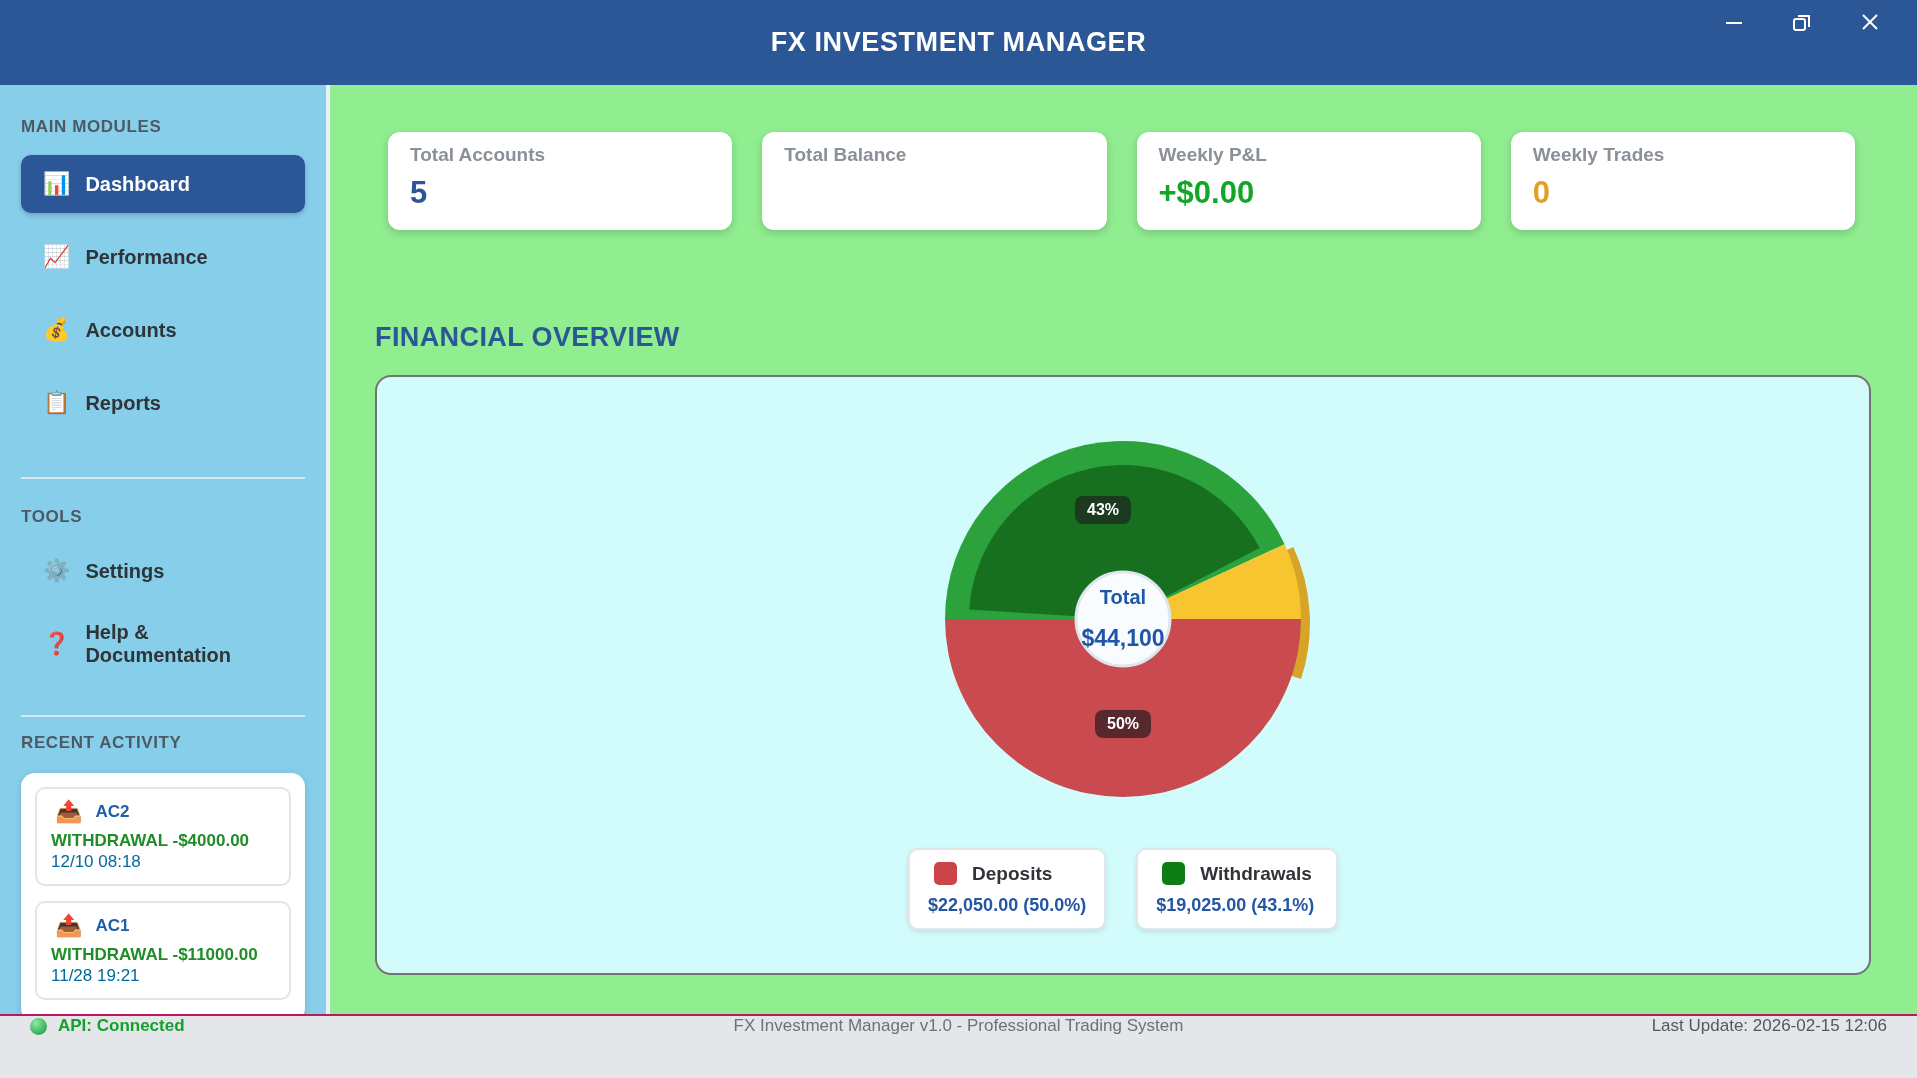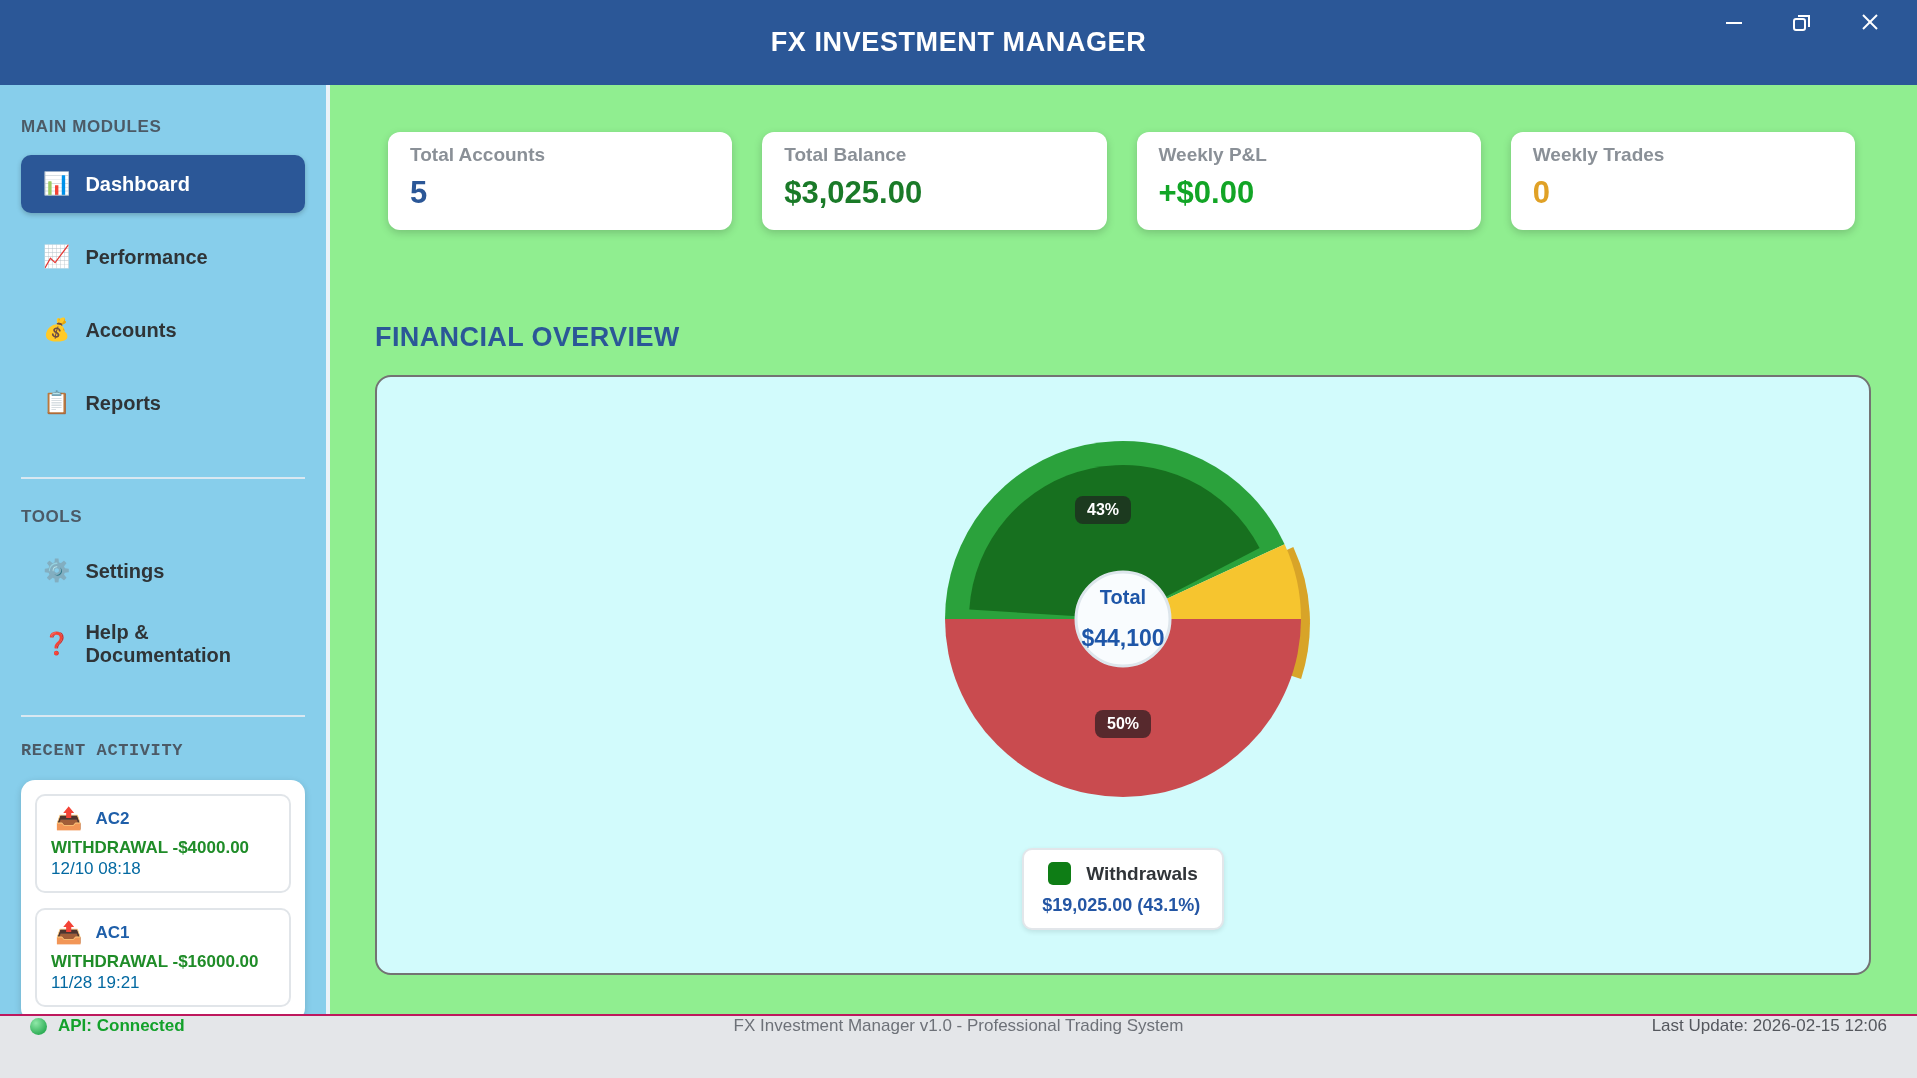--- a/index.html
+++ b/index.html
@@ -17,21 +17,21 @@
 
   
   .sidebar { width:330px; background:#87ceeb; border-right:4px solid #e9f2f8; display:flex; flex-direction:column; padding:0 21px; overflow:hidden; }
   .section-title { margin-top:32px; font-size:17px; font-weight:bold; color:#4c5a66; letter-spacing:.6px; }
   .nav-btn { display:flex; align-items:center; gap:15px; height:58px; padding:0 22px; border-radius:10px; margin-top:15px; font-size:20px; font-weight:600; color:#2f3437; cursor:default; }
   .nav-btn.active { background:#2b5797; color:#ffffff; margin-top:18px; box-shadow:0 2px 5px rgba(0,0,0,.22); }
   .nav-icon { font-size:22px; line-height:1; }
   .divider { height:2px; background:#d9e8f1; margin-top:45px; }
   .divider.second { margin-top:42px; }
   .tools-title { margin-top:28px; }
-  .activity-title { margin-top:24px;font-family:Liberation Mono, monospace; }
+  .activity-title { margin-top:16px; }
   .activity-box { margin-top:20px; flex:1; min-height:0; background:#ffffff; border-radius:14px; padding:14px; box-shadow:0 2px 7px rgba(0,0,0,.15); display:flex; flex-direction:column; gap:15px; overflow:hidden; }
   .activity-card { border:2px solid #e1e5e9; border-radius:10px; padding:12px 14px; flex-shrink:0; background:#ffffff; }
   .activity-head { display:flex; align-items:center; gap:13px; padding-left:4px; font-size:17px; font-weight:bold; color:#1f5fa9; }
   .activity-amount { margin-top:8px; font-size:17px; font-weight:bold; color:#1f8c28; }
   .activity-time { margin-top:1px; font-size:17px; color:#0369a1; }
 
   
   .main { flex:1; min-width:0; background:#90ee90; position:relative; }
   .stats-row { display:flex; gap:30px; padding:47px 62px 0 58px; }
   .stat-card { flex:1; height:98px; background:#ffffff; border-radius:12px; padding:12px 22px; box-shadow:0 3px 8px rgba(0,0,0,.18); }
@@ -140,36 +140,35 @@
           <span>AC2</span>
         </div>
         <div class="activity-amount">WITHDRAWAL -$4000.00</div>
         <div class="activity-time">12/10 08:18</div>
       </div>
       <div class="activity-card">
         <div class="activity-head">
           <span class="nav-icon">📤</span>
           <span>AC1</span>
         </div>
-        <div class="activity-amount">WITHDRAWAL -$16000.00</div>
+        <div class="activity-amount">WITHDRAWAL -$11000.00</div>
         <div class="activity-time">11/28 19:21</div>
       </div>
     </div>
   </div>
 
   <div class="main">
 
     <div class="stats-row">
       <div class="stat-card">
         <div class="stat-label">Total Accounts</div>
         <div class="stat-value" style="color: rgb(43, 87, 151);">5</div>
       </div>
       <div class="stat-card">
         <div class="stat-label">Total Balance</div>
-        <div class="stat-value" style="color: rgb(26, 122, 40);">$3,025.00</div>
       </div>
       <div class="stat-card">
         <div class="stat-label">Weekly P&amp;L</div>
         <div class="stat-value" style="color: rgb(18, 165, 38);">+$0.00</div>
       </div>
       <div class="stat-card">
         <div class="stat-label">Weekly Trades</div>
         <div class="stat-value" style="color: rgb(224, 161, 38);">0</div>
       </div>
     </div>
@@ -191,20 +190,27 @@
         <div class="pill pill-deposits">50%</div>
         <div class="pie-center">
           <div class="t1">Total</div>
           <div class="t2">$44,100</div>
         </div>
       </div>
 
       <div class="legend-row">
         <div class="legend-card">
           <div class="legend-head">
+            <span class="swatch" style="background: rgb(203, 68, 73);"></span>
+            <span>Deposits</span>
+          </div>
+          <div class="legend-value">$22,050.00 (50.0%)</div>
+        </div>
+        <div class="legend-card">
+          <div class="legend-head">
             <span class="swatch" style="background: rgb(14, 125, 21);"></span>
             <span>Withdrawals</span>
           </div>
           <div class="legend-value">$19,025.00 (43.1%)</div>
         </div>
       </div>
 
     </div>
   </div>
 </div>

